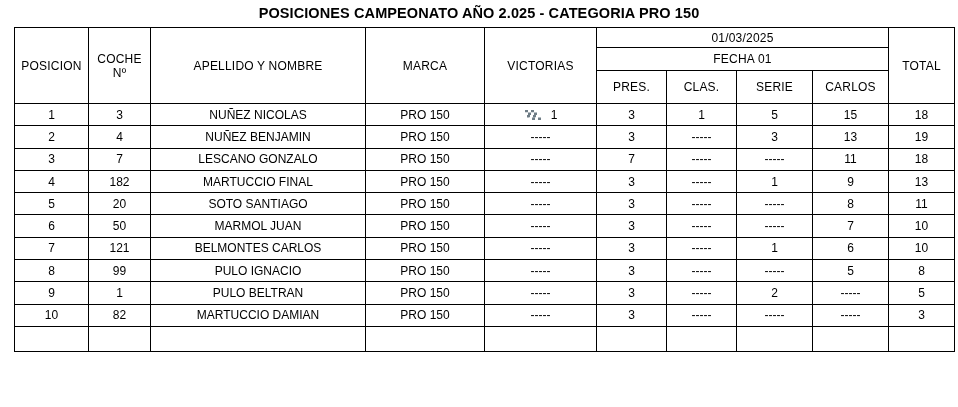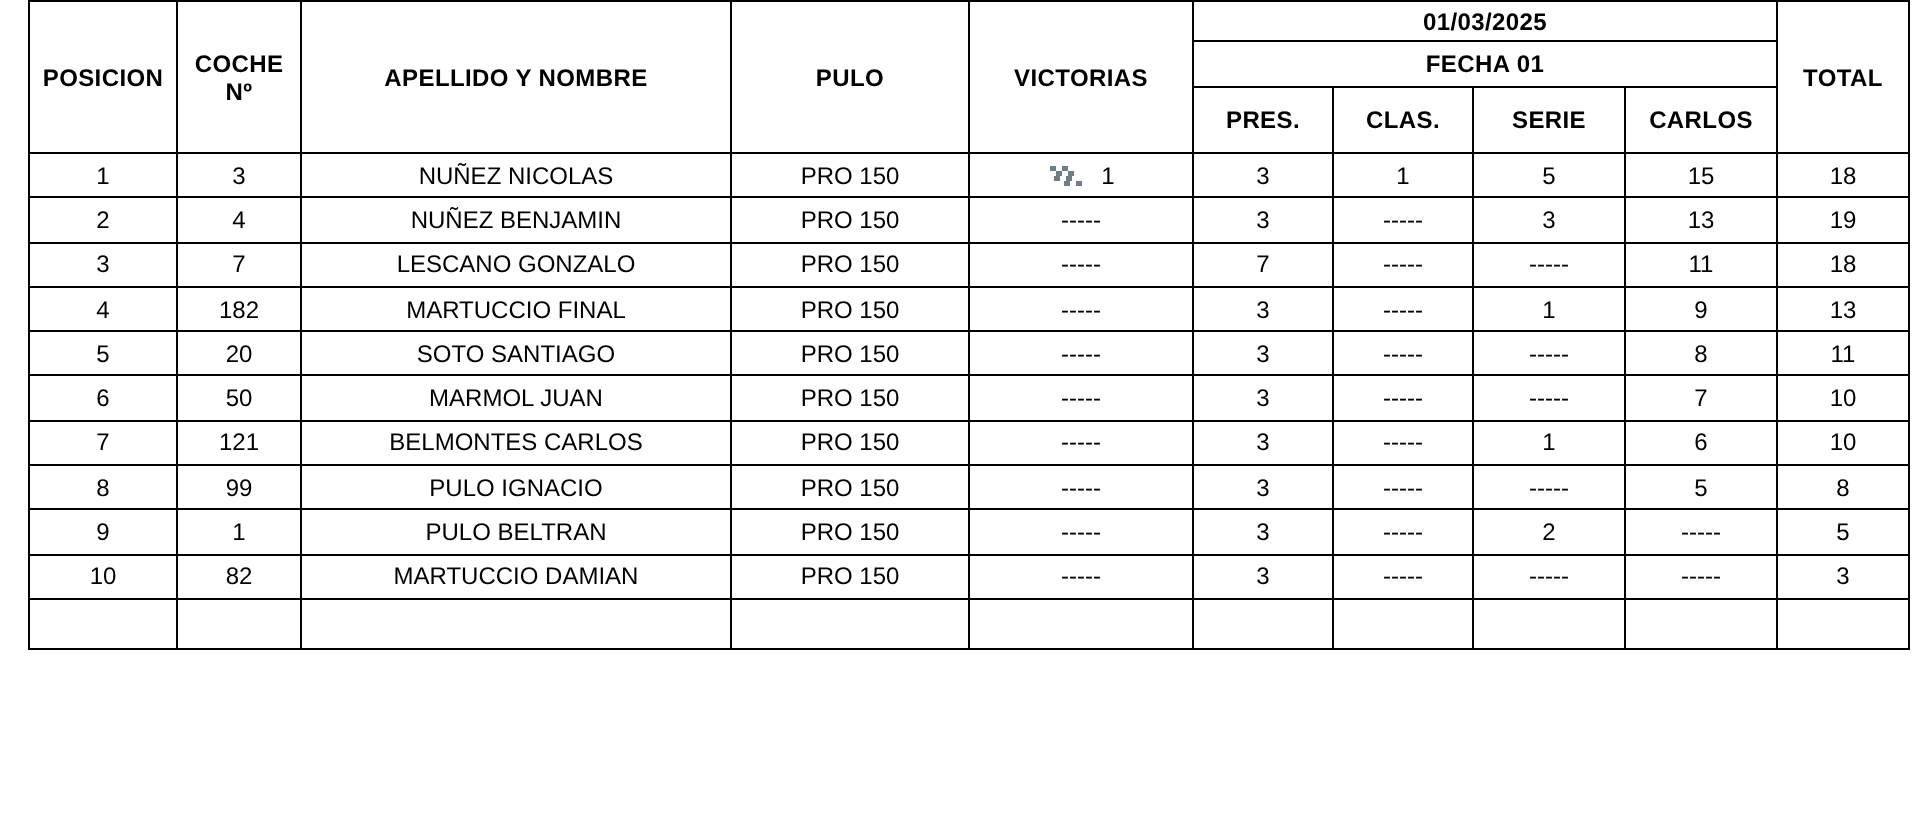--- a/index.html
+++ b/index.html
@@ -41,21 +41,21 @@
   table.standings th,
   table.standings td {
     border: 1px solid #000;
     font-size: 12px;
     text-align: center;
     vertical-align: middle;
     padding: 0;
     background: #fff;
   }
   thead th {
-    font-weight: bold;
+    font-weight: normal;
     font-size: 11.7px;
     letter-spacing: 0.2px;
   }
   .h-date {
     height: 19px;
     font-size: 11.5px;
   }
   .h-fecha {
     height: 22px;
     font-size: 12.3px;
@@ -105,20 +105,21 @@
   col.c-clas   { width: 70px; }
   col.c-serie  { width: 76px; }
   col.c-final  { width: 76px; }
   col.c-total  { width: 66px; }
 </style>
 </head>
 <body>
 
 <div class="page">
 
+  <div class="doc-title">POSICIONES CAMPEONATO AÑO 2.025 - CATEGORIA PRO 150</div>
 
   <div class="table-wrap">
     <table class="standings">
       <colgroup>
         <col class="c-pos">
         <col class="c-coche">
         <col class="c-name">
         <col class="c-marca">
         <col class="c-vict">
         <col class="c-pres">
@@ -128,21 +129,21 @@
         <col class="c-total">
       </colgroup>
       <thead>
         <tr>
           <th rowspan="3" class="h-tall">POSICION</th>
           <th rowspan="3" class="h-tall">
             <div>COCHE</div>
             <div>Nº</div>
           </th>
           <th rowspan="3" class="h-tall">APELLIDO Y NOMBRE</th>
-          <th rowspan="3" class="h-tall">PULO</th>
+          <th rowspan="3" class="h-tall">MARCA</th>
           <th rowspan="3" class="h-tall">VICTORIAS</th>
           <th colspan="4" class="h-date">01/03/2025</th>
           <th rowspan="3" class="h-tall">TOTAL</th>
         </tr>
         <tr>
           <th colspan="4" class="h-fecha">FECHA 01</th>
         </tr>
         <tr>
           <th class="h-sub">PRES.</th>
           <th class="h-sub">CLAS.</th>

